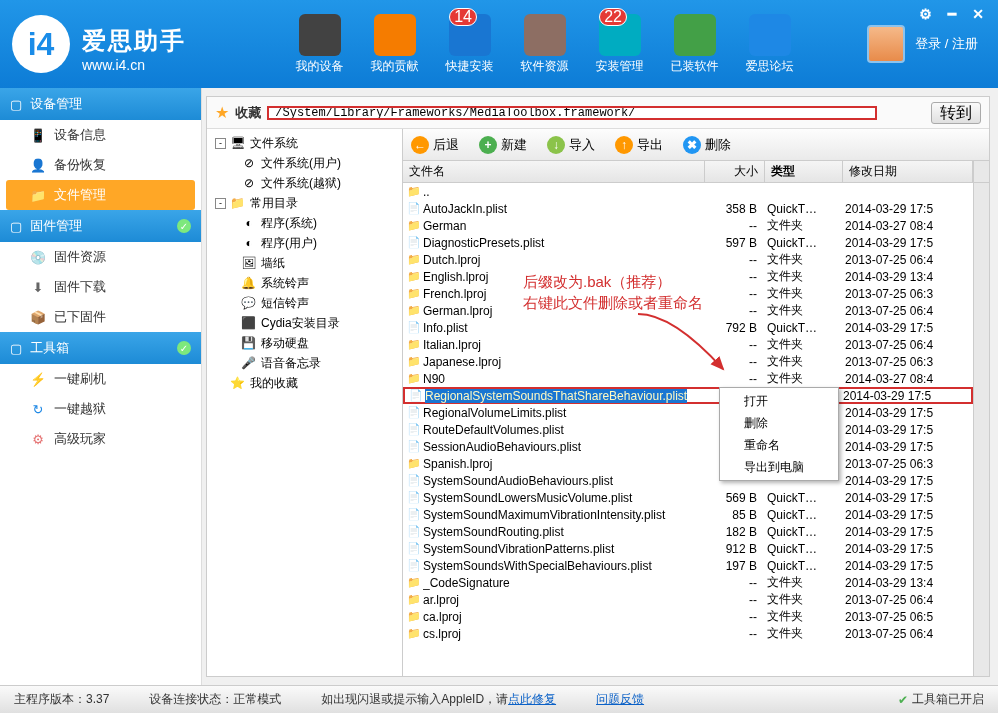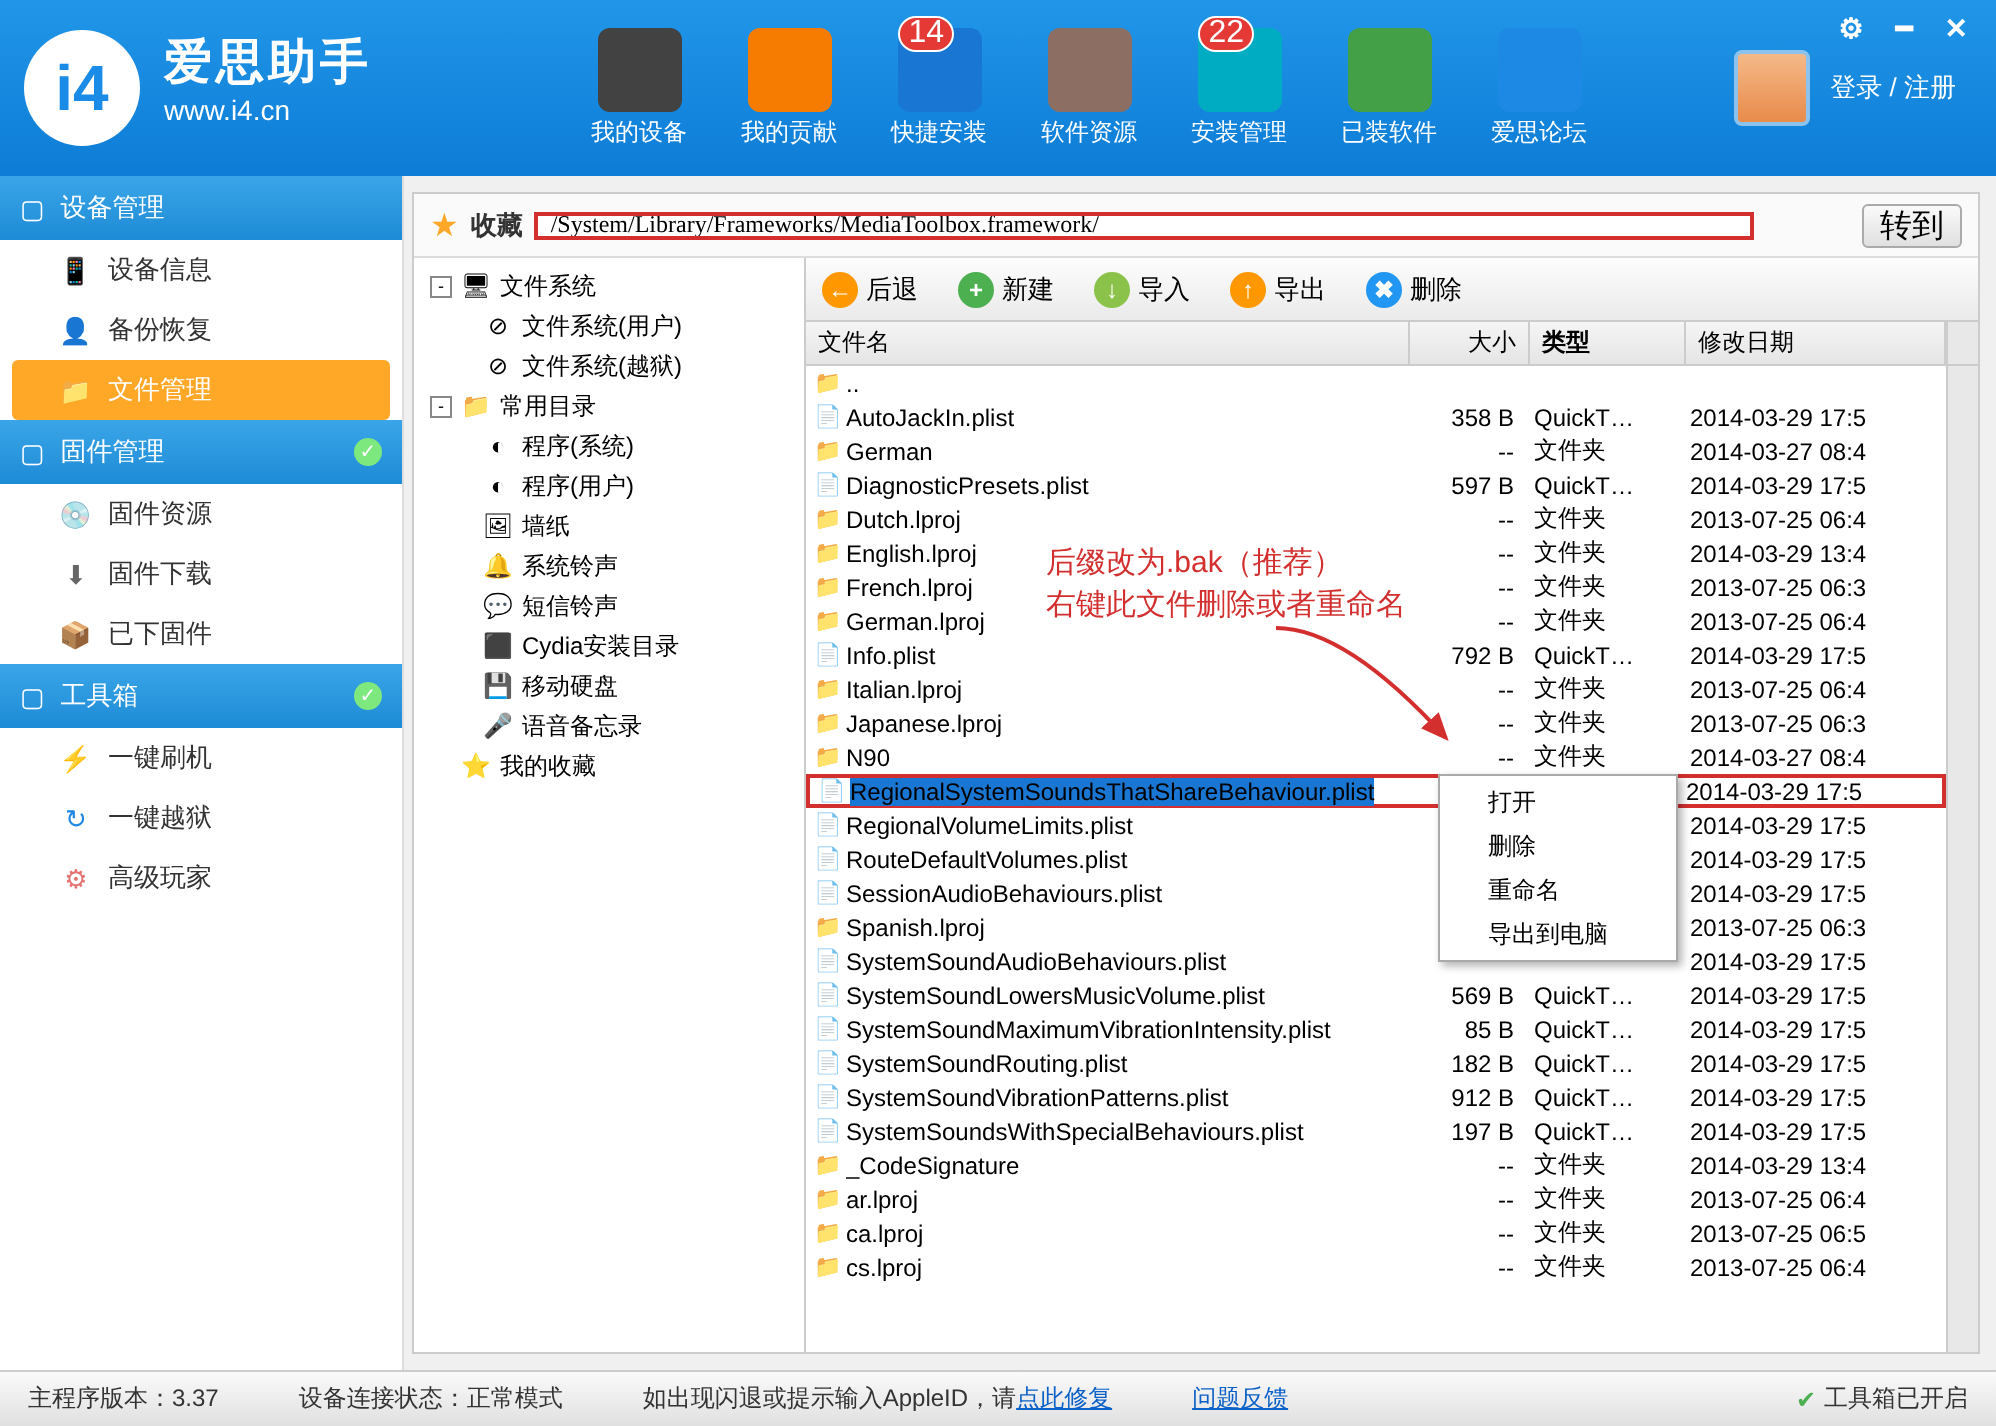--- a/index.html
+++ b/index.html
@@ -1,21 +1,21 @@
 <!DOCTYPE html>
 <html><head>
 <meta charset="utf-8">
 <style>
 * { margin: 0; padding: 0; box-sizing: border-box; font-family: "Microsoft YaHei", Arial, sans-serif; }
 body { width: 998px; height: 713px; background: #fff; font-size: 12px; overflow: hidden; }
 .window { width: 100%; height: 100%; display: flex; flex-direction: column; }
 .win-btns { display: flex; gap: 16px; color: #fff; position: absolute; right: 14px; top: 6px; }
 .win-btn { cursor: pointer; font-size: 14px; font-weight: bold; }
 .header { height: 88px; background: linear-gradient(#2196e8, #0d7cd6); display: flex; align-items: center; padding: 0 12px; position: relative; }
-.logo-area { display: flex; align-items: flex-start; width: 270px; }
+.logo-area { display: flex; align-items: flex-end; width: 270px; }
 .logo-icon { width: 58px; height: 58px; background: #fff; border-radius: 50%; display: flex; align-items: center; justify-content: center; font-size: 32px; color: #1a8ce8; font-weight: bold; }
 .logo-text { margin-left: 12px; color: #fff; }
 .logo-title { font-size: 24px; font-weight: bold; letter-spacing: 2px; }
 .logo-url { font-size: 14px; }
 .nav-items { display: flex; gap: 0; }
 .nav-item { width: 75px; display: flex; flex-direction: column; align-items: center; color: #fff; cursor: pointer; padding: 4px 0; position: relative; }
 .nav-icon { width: 42px; height: 42px; border-radius: 6px; display: flex; align-items: center; justify-content: center; font-size: 22px; margin-bottom: 2px; }
 .nav-label { font-size: 12px; }
 .badge { position: absolute; top: -2px; right: 30px; background: #e53935; color: #fff; border-radius: 9px; min-width: 18px; height: 18px; font-size: 16px; display: flex; align-items: center; justify-content: center; padding: 0 4px; border: 1px solid #fff; }
 .user-area { position: absolute; right: 20px; display: flex; align-items: center; gap: 10px; }
@@ -25,42 +25,42 @@
 .sidebar { width: 202px; background: #fff; border-right: 1px solid #ddd; }
 .side-section-hdr { background: linear-gradient(#3aa5e8, #1d8bd6); color: #fff; height: 32px; display: flex; align-items: center; padding: 0 10px; gap: 8px; font-size: 13px; position: relative; }
 .side-section-hdr .chk { position: absolute; right: 10px; width: 14px; height: 14px; background: #7de87d; border-radius: 50%; font-size: 10px; color: #fff; display: flex; align-items: center; justify-content: center; }
 .side-item { height: 30px; display: flex; align-items: center; padding: 0 10px 0 30px; gap: 8px; cursor: pointer; color: #333; font-size: 13px; }
 .side-item .si-icon { width: 16px; height: 16px; display: flex; align-items: center; justify-content: center; font-size: 13px; }
 .side-item.active { background: #ffa726; color: #fff; border-radius: 3px; margin: 0 6px; padding-left: 24px; }
 .main { flex: 1; display: flex; flex-direction: column; background: #fff; border: 1px solid #ccc; margin: 8px 8px 8px 4px; }
 .pathbar { height: 32px; display: flex; align-items: center; padding: 6px 8px; gap: 6px; background: #fafafa; border-bottom: 1px solid #ddd; }
 .fav-star { color: #ffa726; font-size: 16px; }
 .fav-label { font-size: 13px; color: #333; font-weight: bold; }
-.path-input { flex: 1; height: 14px; border: 2px solid #d32f2f; padding: 0 6px; font-family: Liberation Serif, serif; font-size: 12px; }
+.path-input { flex: 1; height: 14px; border: 2px solid #d32f2f; padding: 0 6px; font-family: Liberation Mono, monospace; font-size: 12px; }
 .goto-btn { width: 50px; height: 22px; background: linear-gradient(#fafafa,#e0e0e0); border: 1px solid #aaa; border-radius: 3px; font-size: 16px; margin-left: 48px; }
 .content { flex: 1; display: flex; }
 .tree { width: 196px; border-right: 1px solid #ccc; padding: 4px; background: #fff; overflow: hidden; font-size: 12px; }
 .tree-node { display: flex; align-items: center; gap: 4px; height: 20px; padding-left: 4px; }
 .tree-child { padding-left: 30px; }
 .tree-toggle { width: 11px; height: 11px; border: 1px solid #888; font-size: 9px; display: flex; align-items: center; justify-content: center; line-height: 1; }
 .tree-icon { width: 16px; height: 16px; display: inline-flex; align-items: center; justify-content: center; font-size: 12px; }
 .filepane { flex: 1; display: flex; flex-direction: column; position: relative; }
 .toolbar { height: 32px; background: linear-gradient(#fdfdfd,#eaeaea); border-bottom: 1px solid #ccc; display: flex; align-items: center; padding: 0 8px; gap: 20px; }
 .tb-btn { display: flex; align-items: center; gap: 4px; font-size: 13px; cursor: pointer; }
 .tb-icon { width: 18px; height: 18px; border-radius: 50%; display: flex; align-items: center; justify-content: center; color: #fff; font-size: 12px; font-weight: bold; }
 .file-header { height: 22px; background: linear-gradient(#f5f5f5,#e5e5e5); border-bottom: 1px solid #ccc; display: flex; font-size: 12px; }
 .fh-col { border-right: 1px solid #ccc; display: flex; align-items: center; padding: 0 6px; }
 .fh-name { flex: 1; }
 .fh-size { width: 60px; justify-content: flex-end; }
 .fh-type { width: 78px; font-weight: bold; }
 .fh-date { width: 130px; }
 .file-list { flex: 1; overflow-y: auto; font-family: monospace; font-size: 12px; position: relative; }
 .file-row { height: 17px; display: flex; align-items: center; padding: 0 2px; }
 .file-row.selected { border: 2px solid #d32f2f; }
-.file-row.selected .fr-name-text { background: #1976d2; color: #000000; }
+.file-row.selected .fr-name-text { background: #1976d2; color: #fef9c3; }
 .fr-icon { width: 18px; text-align: center; font-size: 11px; }
 .fr-name { flex: 1; display: flex; align-items: center; overflow: hidden; white-space: nowrap; }
 .fr-size { width: 58px; text-align: right; padding-right: 6px; }
 .fr-type { width: 78px; padding-left: 4px; overflow: hidden; white-space: nowrap; }
 .fr-date { width: 130px; padding-left: 4px; }
 .ctx-menu { position: absolute; background: #fff; border: 1px solid #aaa; box-shadow: 2px 2px 4px rgba(0,0,0,0.3); width: 120px; padding: 2px; z-index: 20; }
 .ctx-item { height: 22px; display: flex; align-items: center; padding: 0 22px; font-size: 12px; font-family: "Microsoft YaHei"; cursor: pointer; }
 .annotation { position: absolute; color: #d32f2f; font-size: 15px; font-family: "Microsoft YaHei"; z-index: 10; line-height: 1.4; }
 .arrow-svg { position: absolute; z-index: 9; }
 .statusbar { height: 28px; background: linear-gradient(#fafafa,#e0e0e0); border-top: 1px solid #ccc; display: flex; align-items: center; padding: 0 14px; font-size: 12px; color: #333; }

